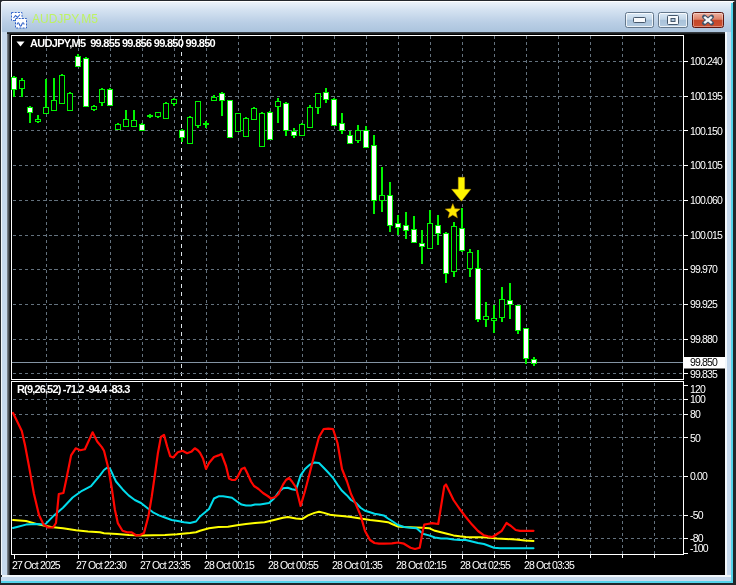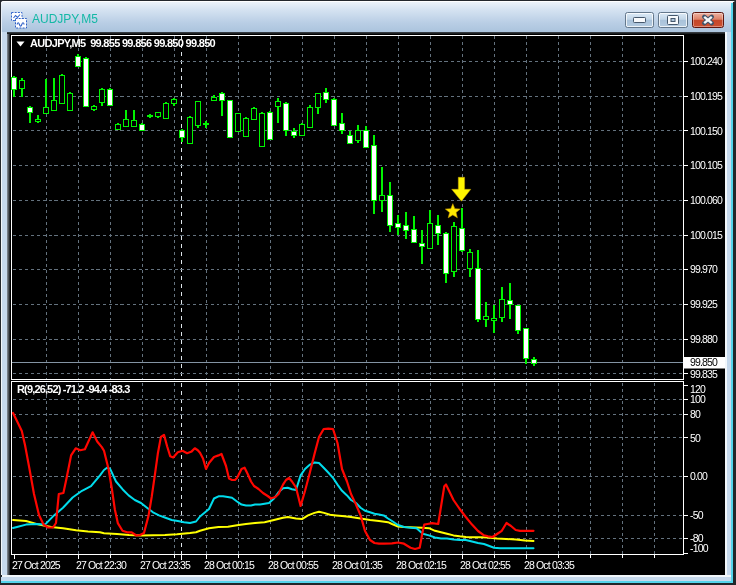--- a/index.html
+++ b/index.html
@@ -199,21 +199,21 @@
   <div class="abs" style="left:1px;top:1px;width:734px;height:31px;border-radius:3px 3px 0 0;
        background:linear-gradient(180deg,#eff5fb 0%,#d4e2f1 30%,#b9cee5 70%,#abc4dd 100%);
        box-shadow:inset 0 1px 0 #ffffff, inset 1px 0 0 #e7eef6, inset -1px 0 0 #e7eef6;"></div>
 
   <svg class="abs" style="left:11px;top:12px" width="16" height="17" viewBox="0 0 16 17">
     <rect x="0.5" y="0.5" width="10.5" height="8" fill="#ffffff" stroke="#3568cc" stroke-width="1" stroke-dasharray="2 1.2"></rect>
     <path d="M2.5 6 l2 -2.5 l2 2 l2.5 -3" stroke="#3568cc" stroke-width="1.1" fill="none"></path>
     <rect x="4.5" y="6.5" width="11" height="9.5" fill="#ffffff" stroke="#2d5fc6" stroke-width="1" stroke-dasharray="2 1.2"></rect>
     <path d="M6 12.5 q1.2 -3.5 2.4 0 q1.2 3.5 2.4 0 q1.2 -3.5 2.4 0" stroke="#2d5fc6" stroke-width="1.1" fill="none"></path>
   </svg>
-  <div class="abs" style="left:32px;top:12px;font-size:12px;color:#14b8a6;">AUDJPY,M5</div>
+  <div class="abs" style="left:32px;top:12px;font-size:12px;color:#bef264;">AUDJPY,M5</div>
 
   <div class="abs" style="left:625px;top:12px;width:29px;height:16px;border-radius:2.5px;border:1px solid #64788c;
        background:linear-gradient(180deg,#dceaf6 0%,#c2d6e8 45%,#a9c2da 52%,#b4cbe0 100%);
        box-shadow:inset 0 0 0 1px rgba(255,255,255,0.75);box-sizing:border-box;"></div>
   <svg class="abs" style="left:625px;top:12px" width="29" height="16" viewBox="0 0 29 16">
     <rect x="8.5" y="5.5" width="12" height="5" rx="0.8" fill="#f8fafc" stroke="#46586c" stroke-width="1"></rect>
   </svg>
   <div class="abs" style="left:658px;top:12px;width:30px;height:16px;border-radius:2.5px;border:1px solid #64788c;
        background:linear-gradient(180deg,#dceaf6 0%,#c2d6e8 45%,#a9c2da 52%,#b4cbe0 100%);
        box-shadow:inset 0 0 0 1px rgba(255,255,255,0.75);box-sizing:border-box;"></div>

